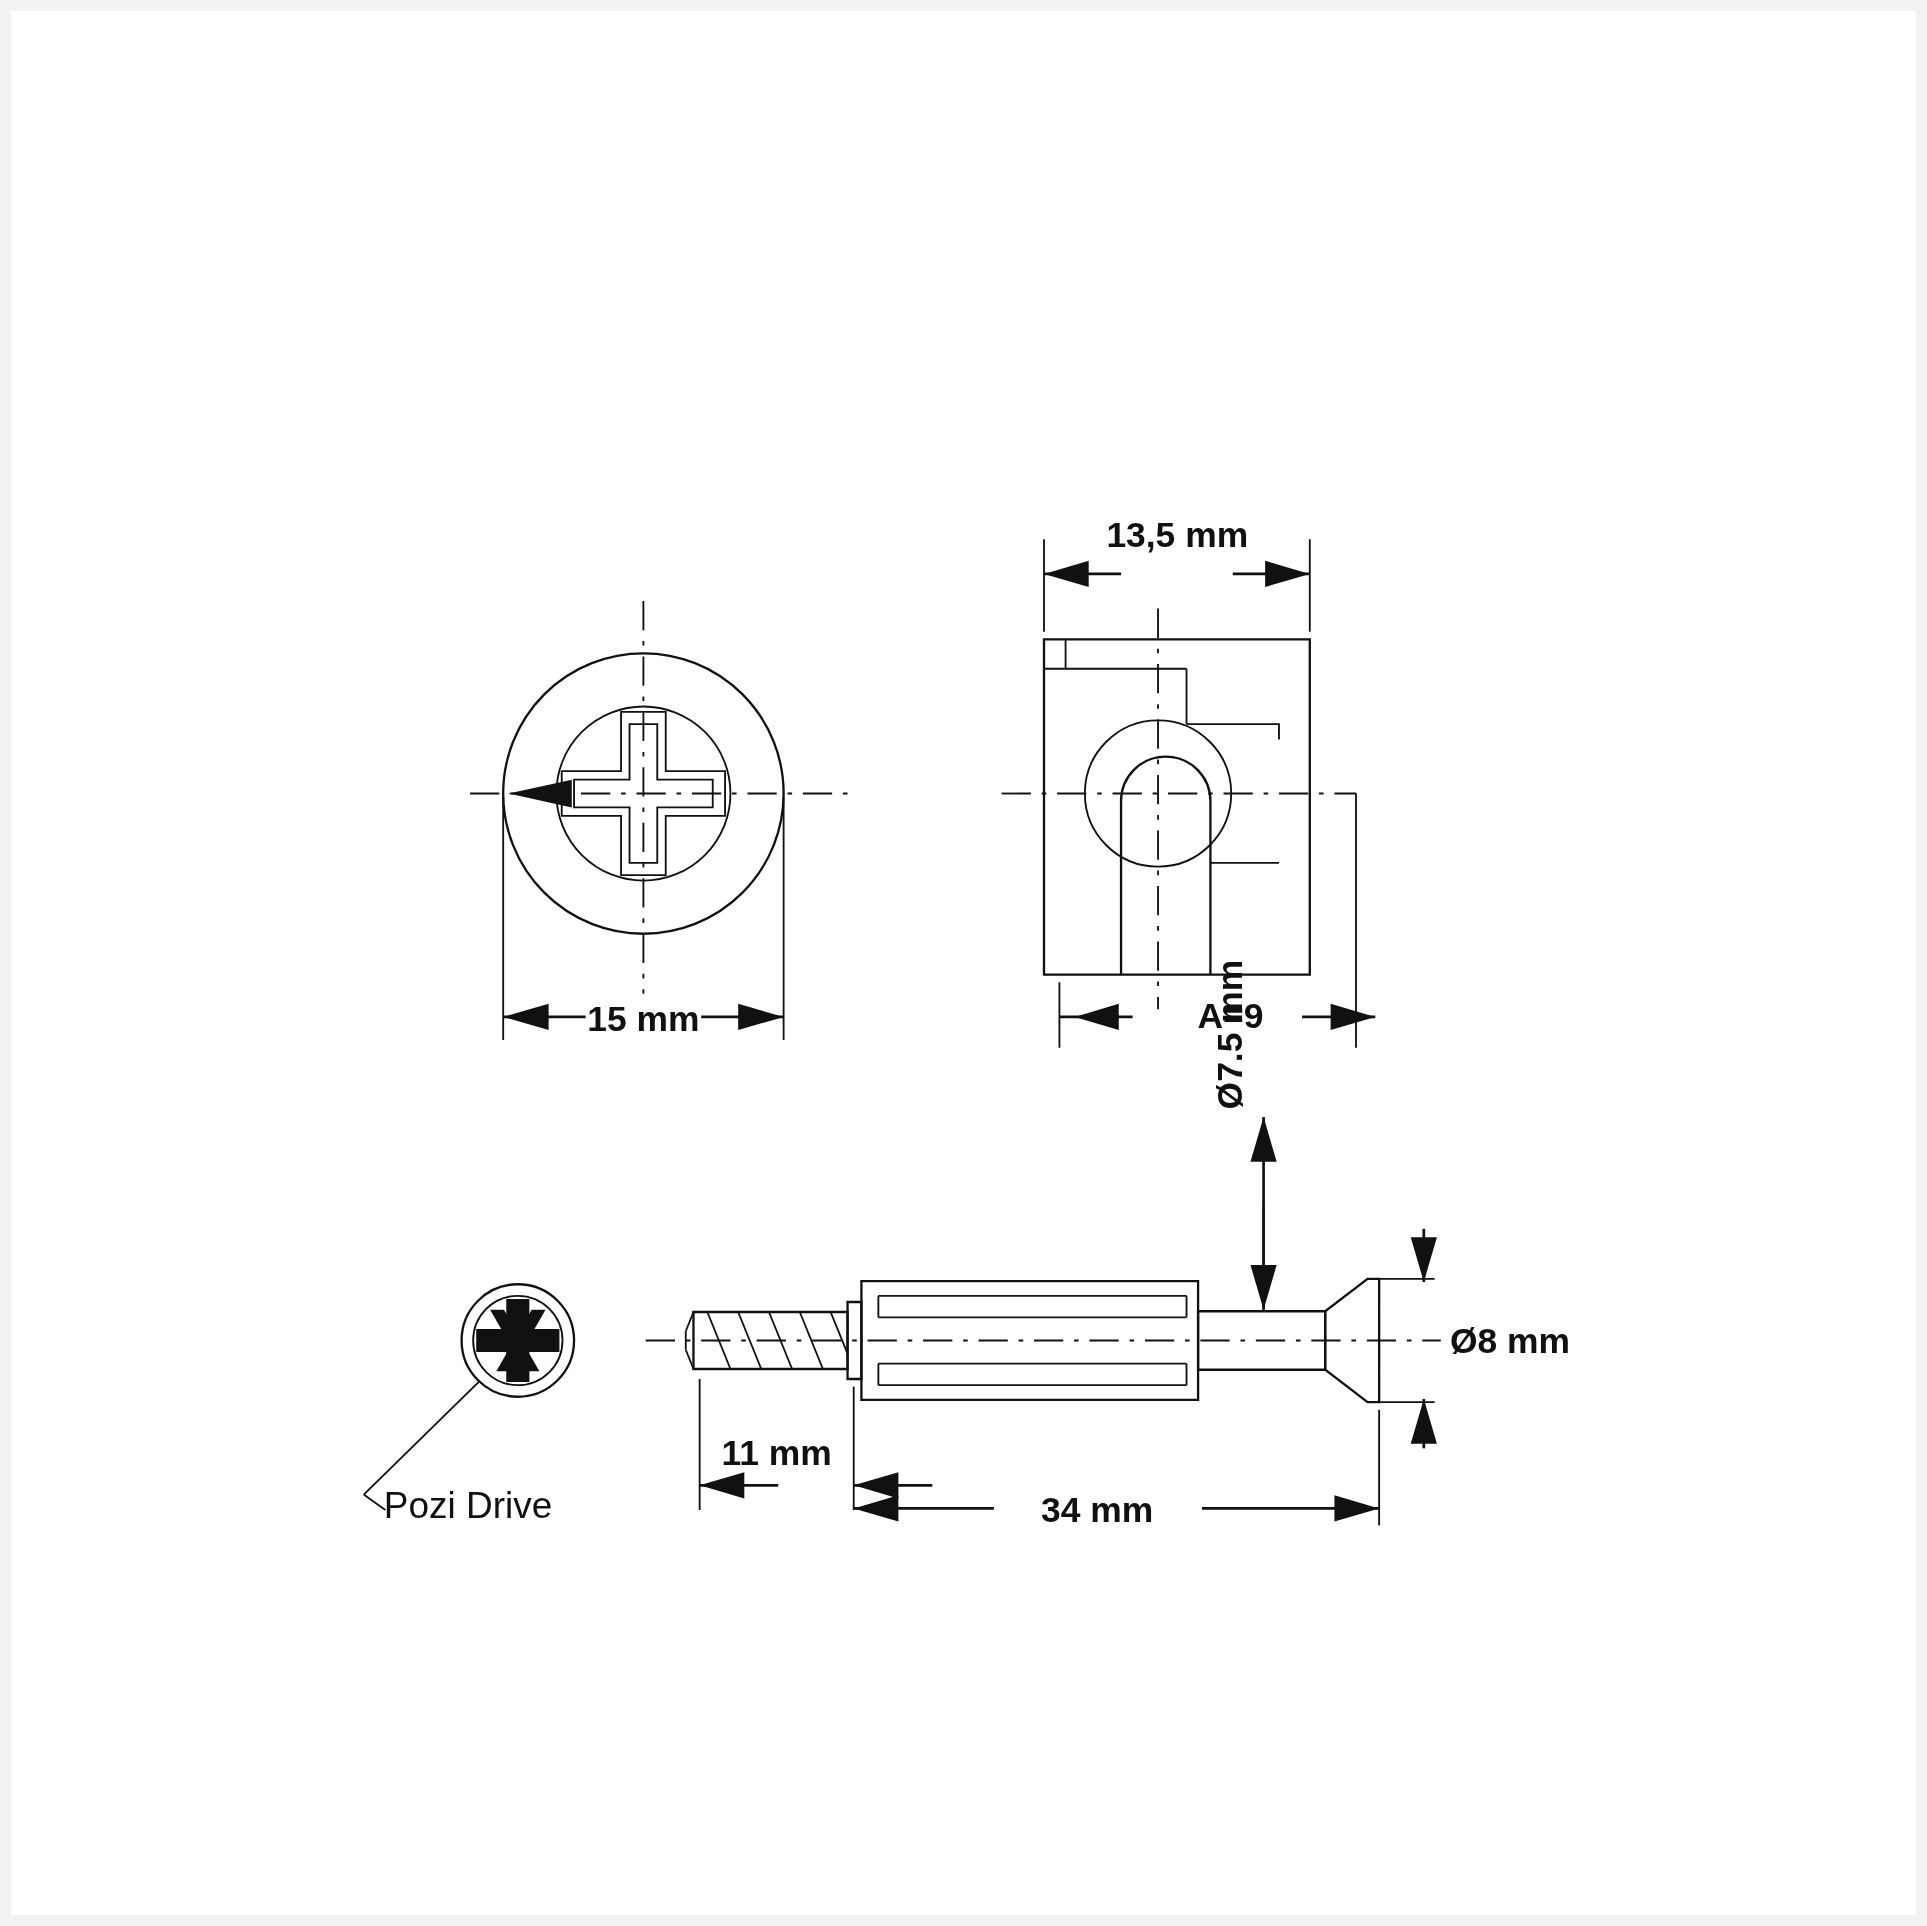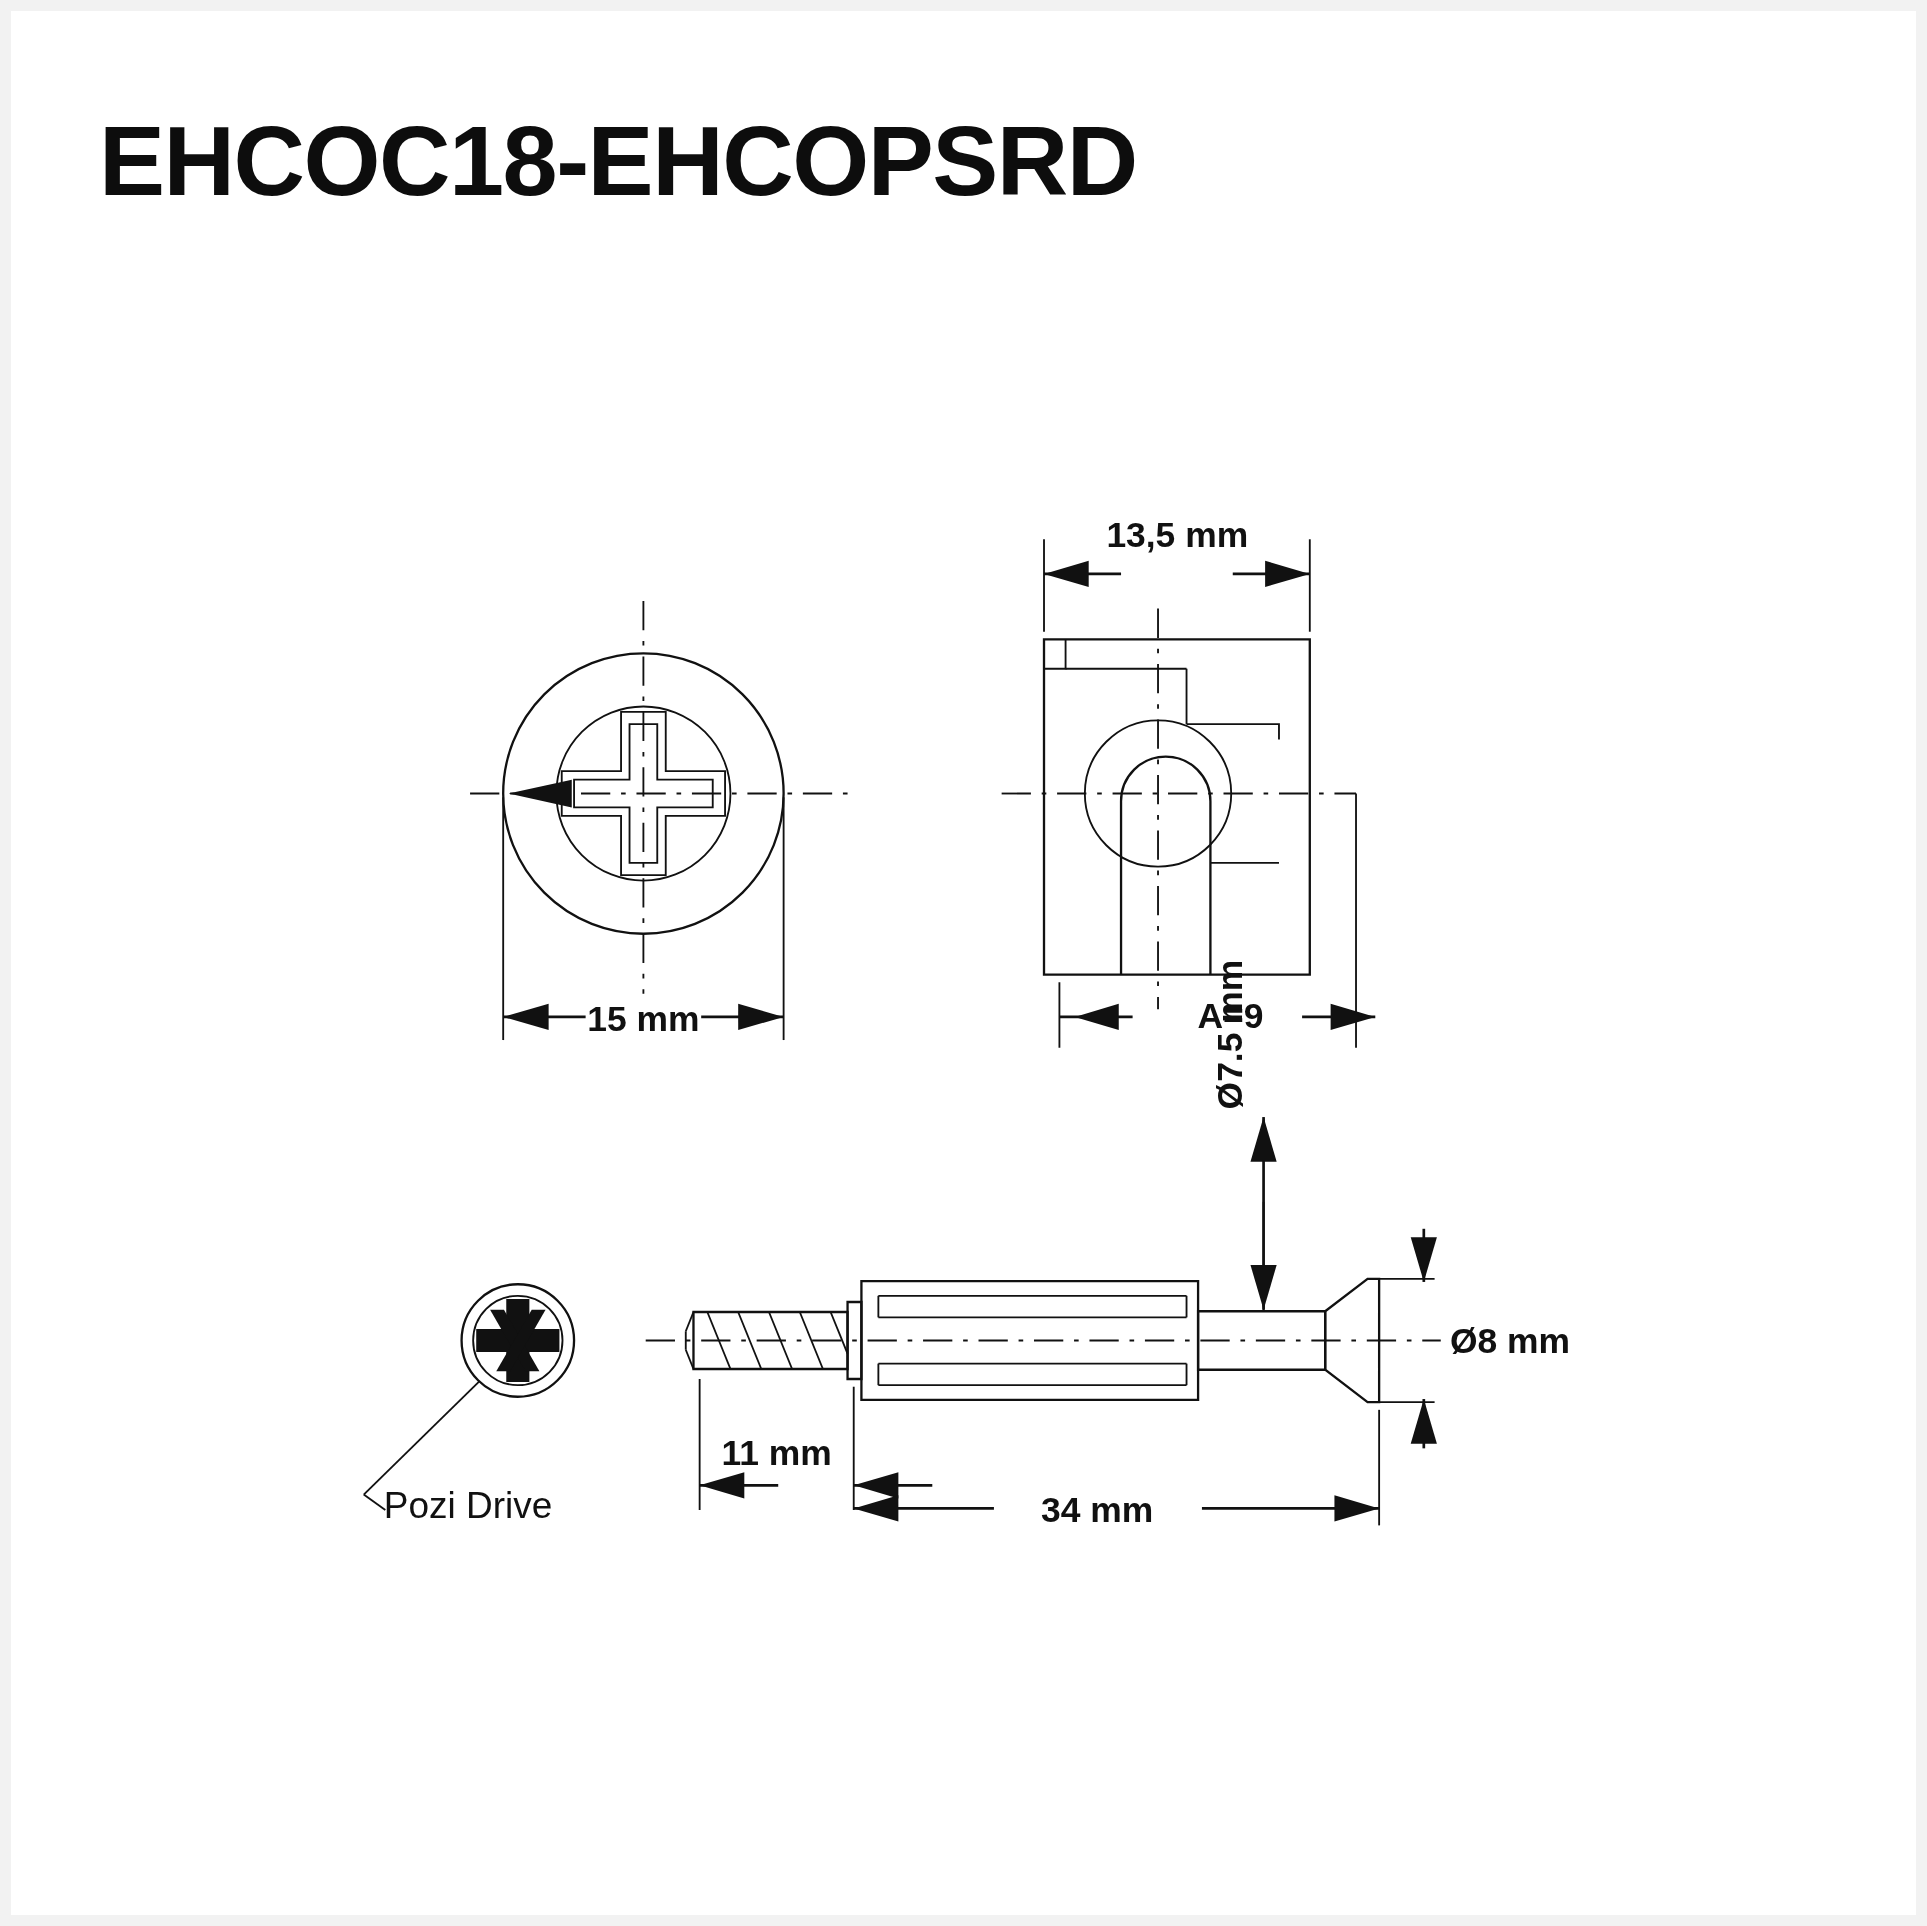--- a/index.html
+++ b/index.html
@@ -92,21 +92,20 @@
 </style>
 </head>
 <body>
 
 <div id="page">
   <div id="frame-top"></div>
   <div id="frame-left"></div>
   <div id="frame-right"></div>
   <div id="frame-bottom"></div>
 
-  <div id="title">EHCOC18-EHCOPSRD</div>
 
   <svg id="drawing" viewBox="0 0 2501 2500">
 
     <g>
 
       <line class="ctr" x1="610" y1="1030" x2="1110" y2="1030"></line>
       <line class="ctr" x1="835" y1="780" x2="835" y2="1290"></line>
 
       <circle class="ln" cx="835" cy="1030" r="182"></circle>
 

